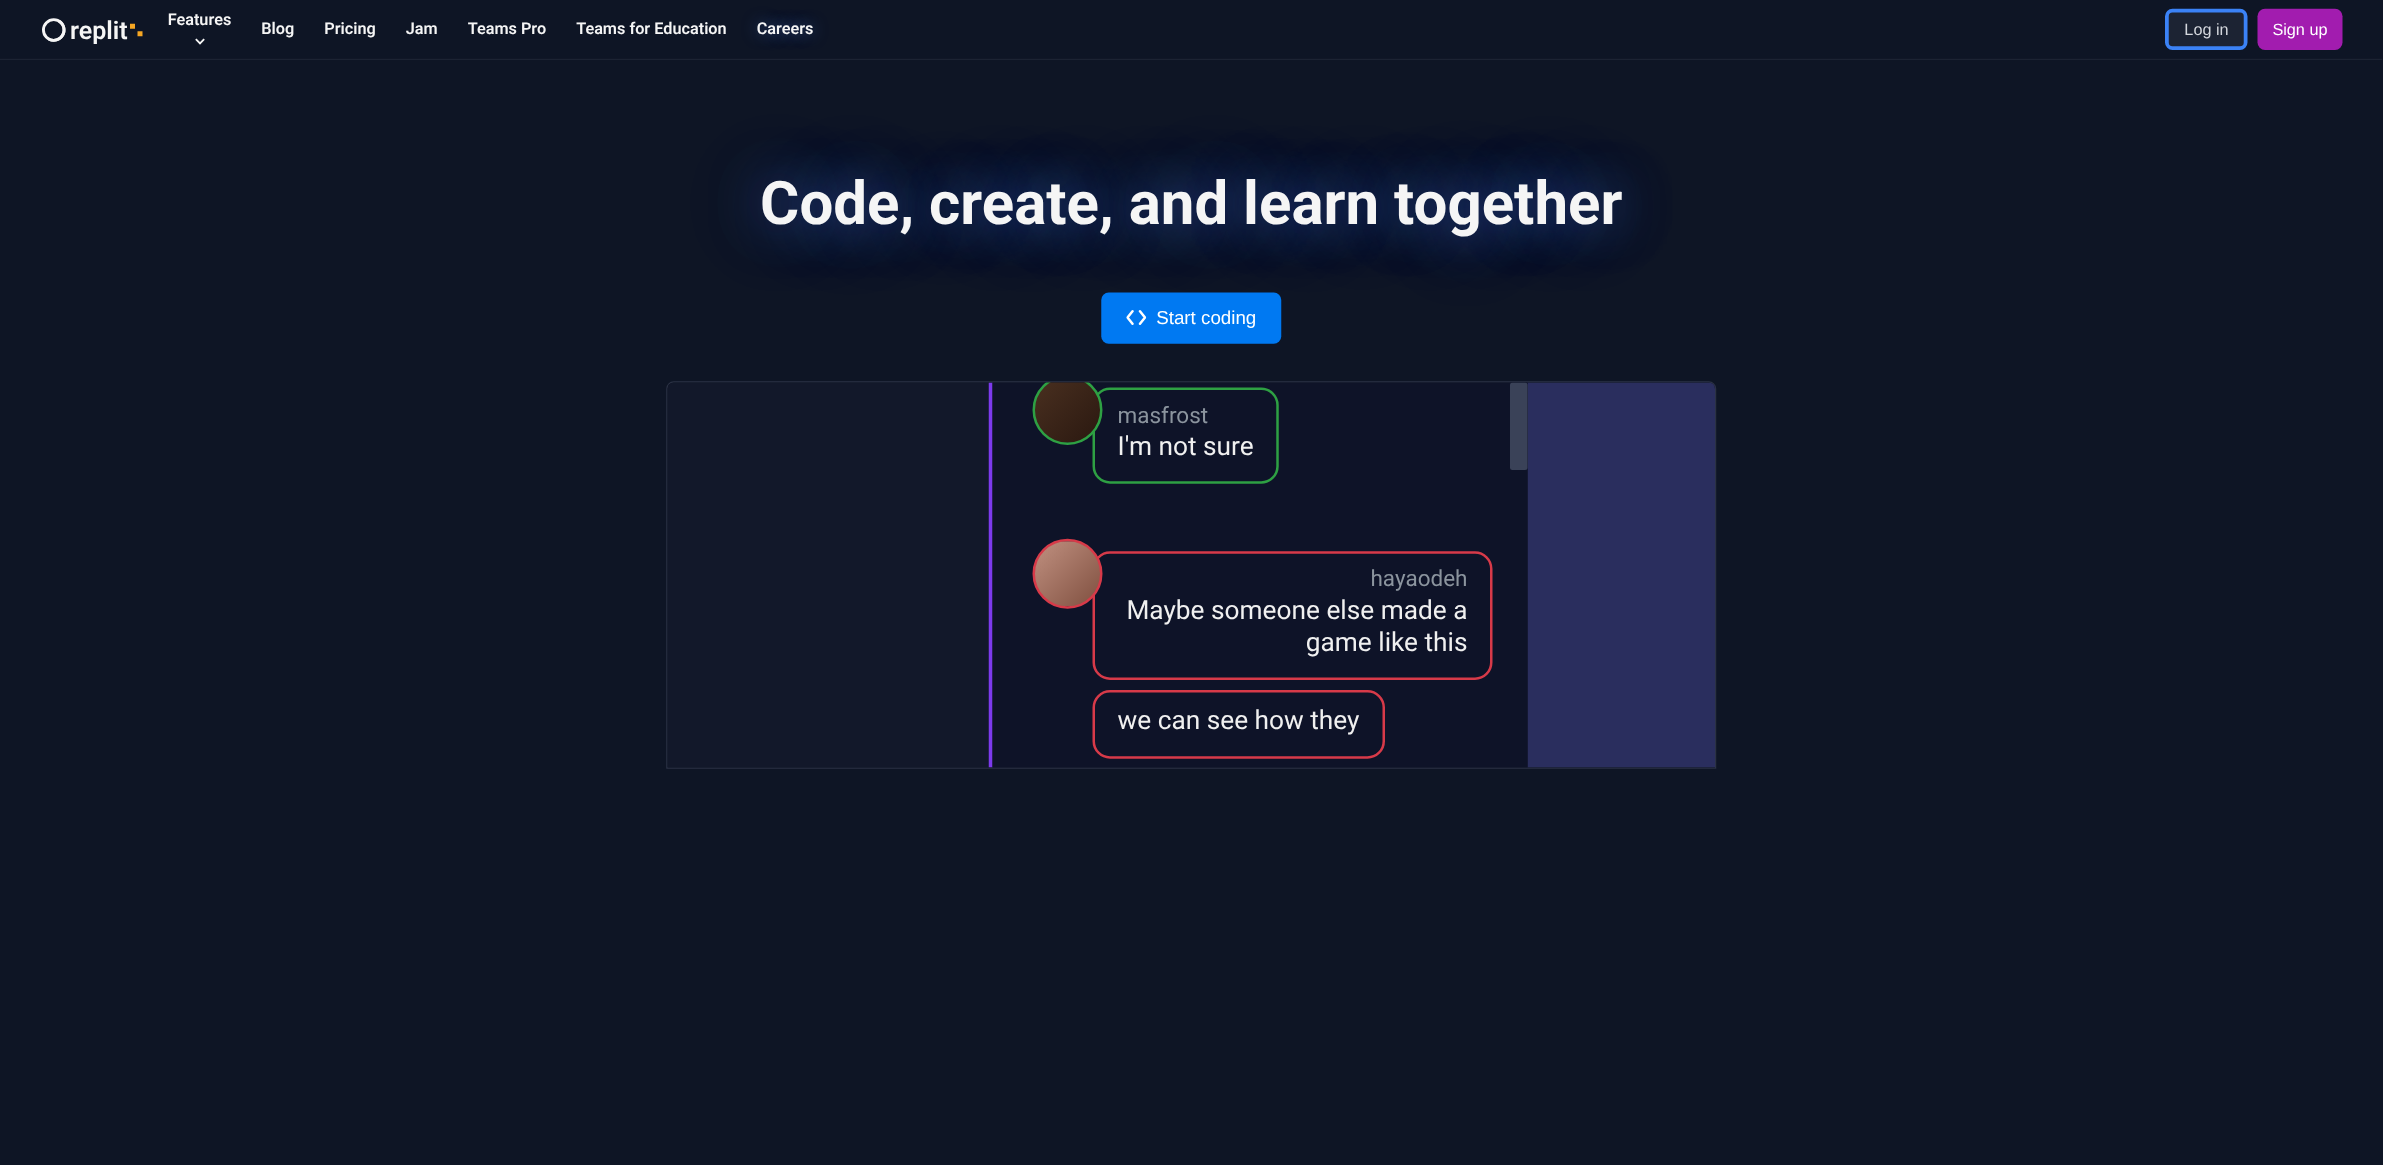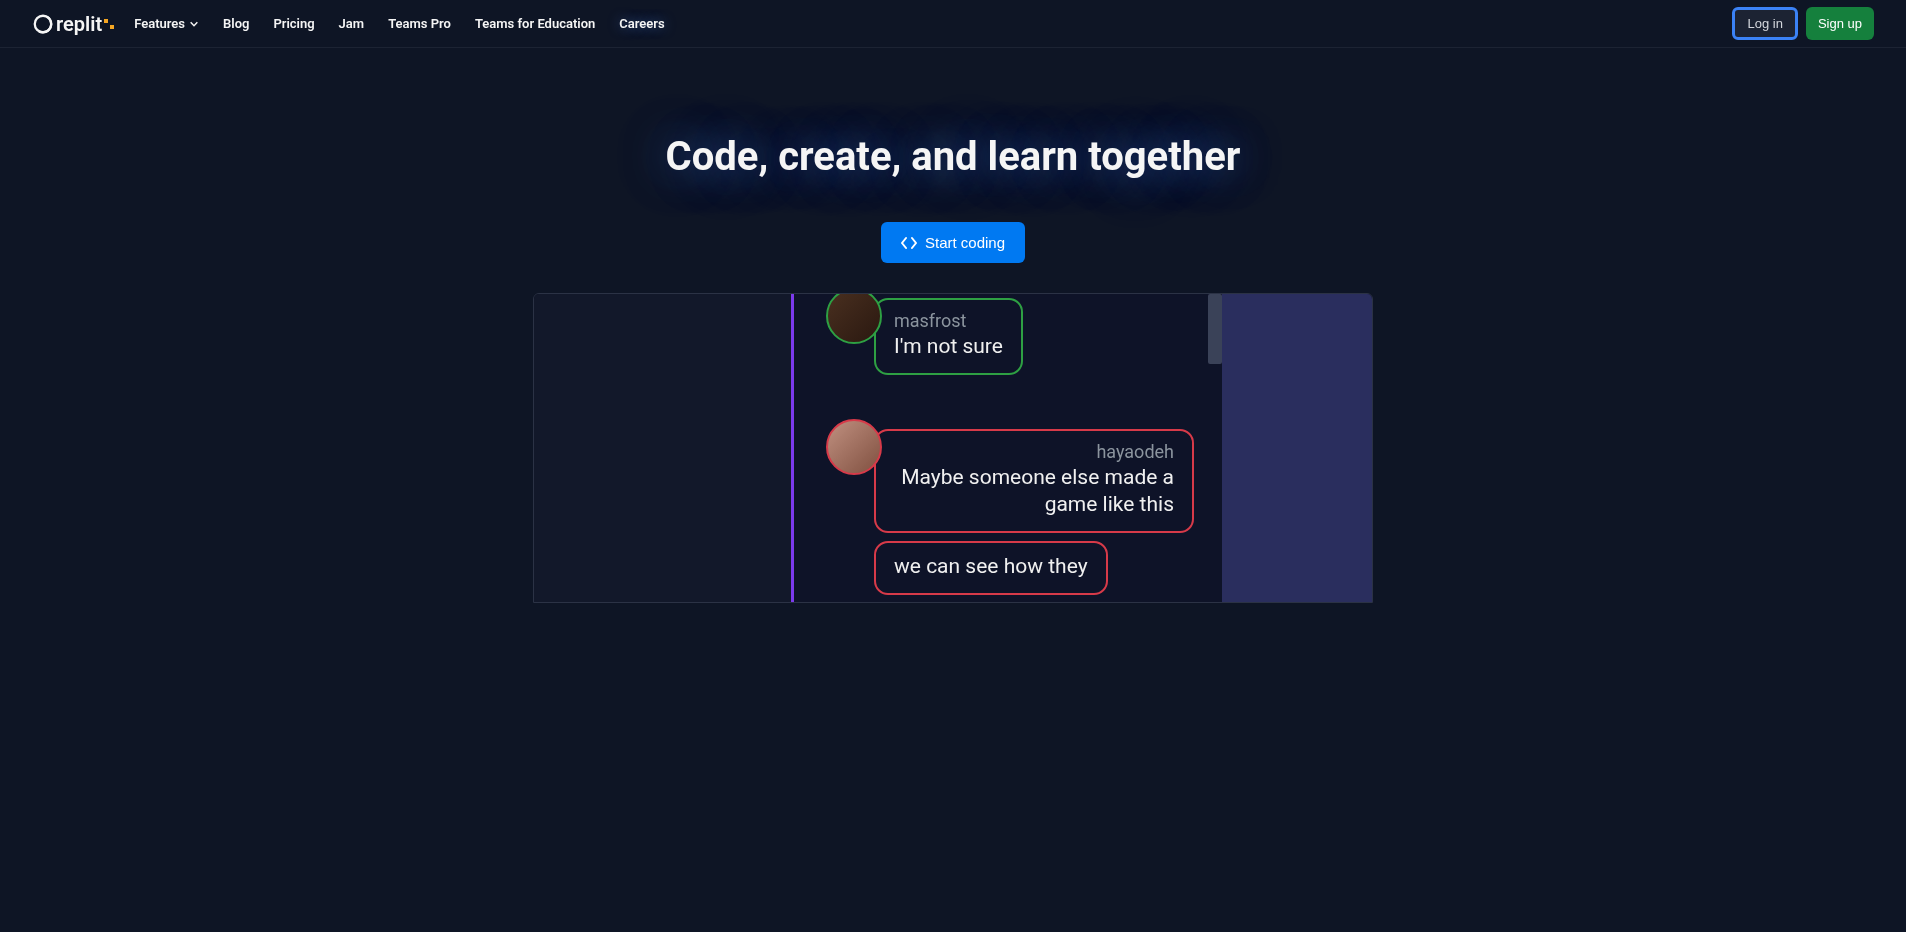--- a/index.html
+++ b/index.html
@@ -55,20 +55,21 @@
   flex: 1;
 }
 .nav-item {
   font-size: 13px;
   font-weight: 600;
   color: #f5f5f5;
   cursor: pointer;
   display: flex;
   align-items: center;
   gap: 4px;
+  flex-direction: column;
 }
 .nav-item.glow {
   text-shadow: 0 0 12px rgba(100, 150, 255, 0.5);
 }
 .chevron-down {
   width: 10px;
   height: 10px;
 }
 .header-actions {
   display: flex;
@@ -81,31 +82,31 @@
   font-weight: 500;
   cursor: pointer;
   border: none;
 }
 .btn-login {
   background: #1c2333;
   color: #d4d7dd;
   border: 3px solid #3b82f6;
 }
 .btn-signup {
-  background: #15803d;
+  background: #a21caf;
   color: #fff;
 }
 .hero {
   display: flex;
   flex-direction: column;
   align-items: center;
   padding-top: 80px;
 }
 .hero-title {
-  font-size: 40px;
+  font-size: 48px;
   font-weight: 700;
   text-align: center;
   line-height: 1.45;
   color: #f5f5f5;
   text-shadow: 0 0 40px rgba(80, 130, 255, 0.55), 0 0 80px rgba(80, 130, 255, 0.3);
   max-width: 700px;
 }
 .hero-subtitle {
   margin-top: 40px;
   font-size: 17px;

